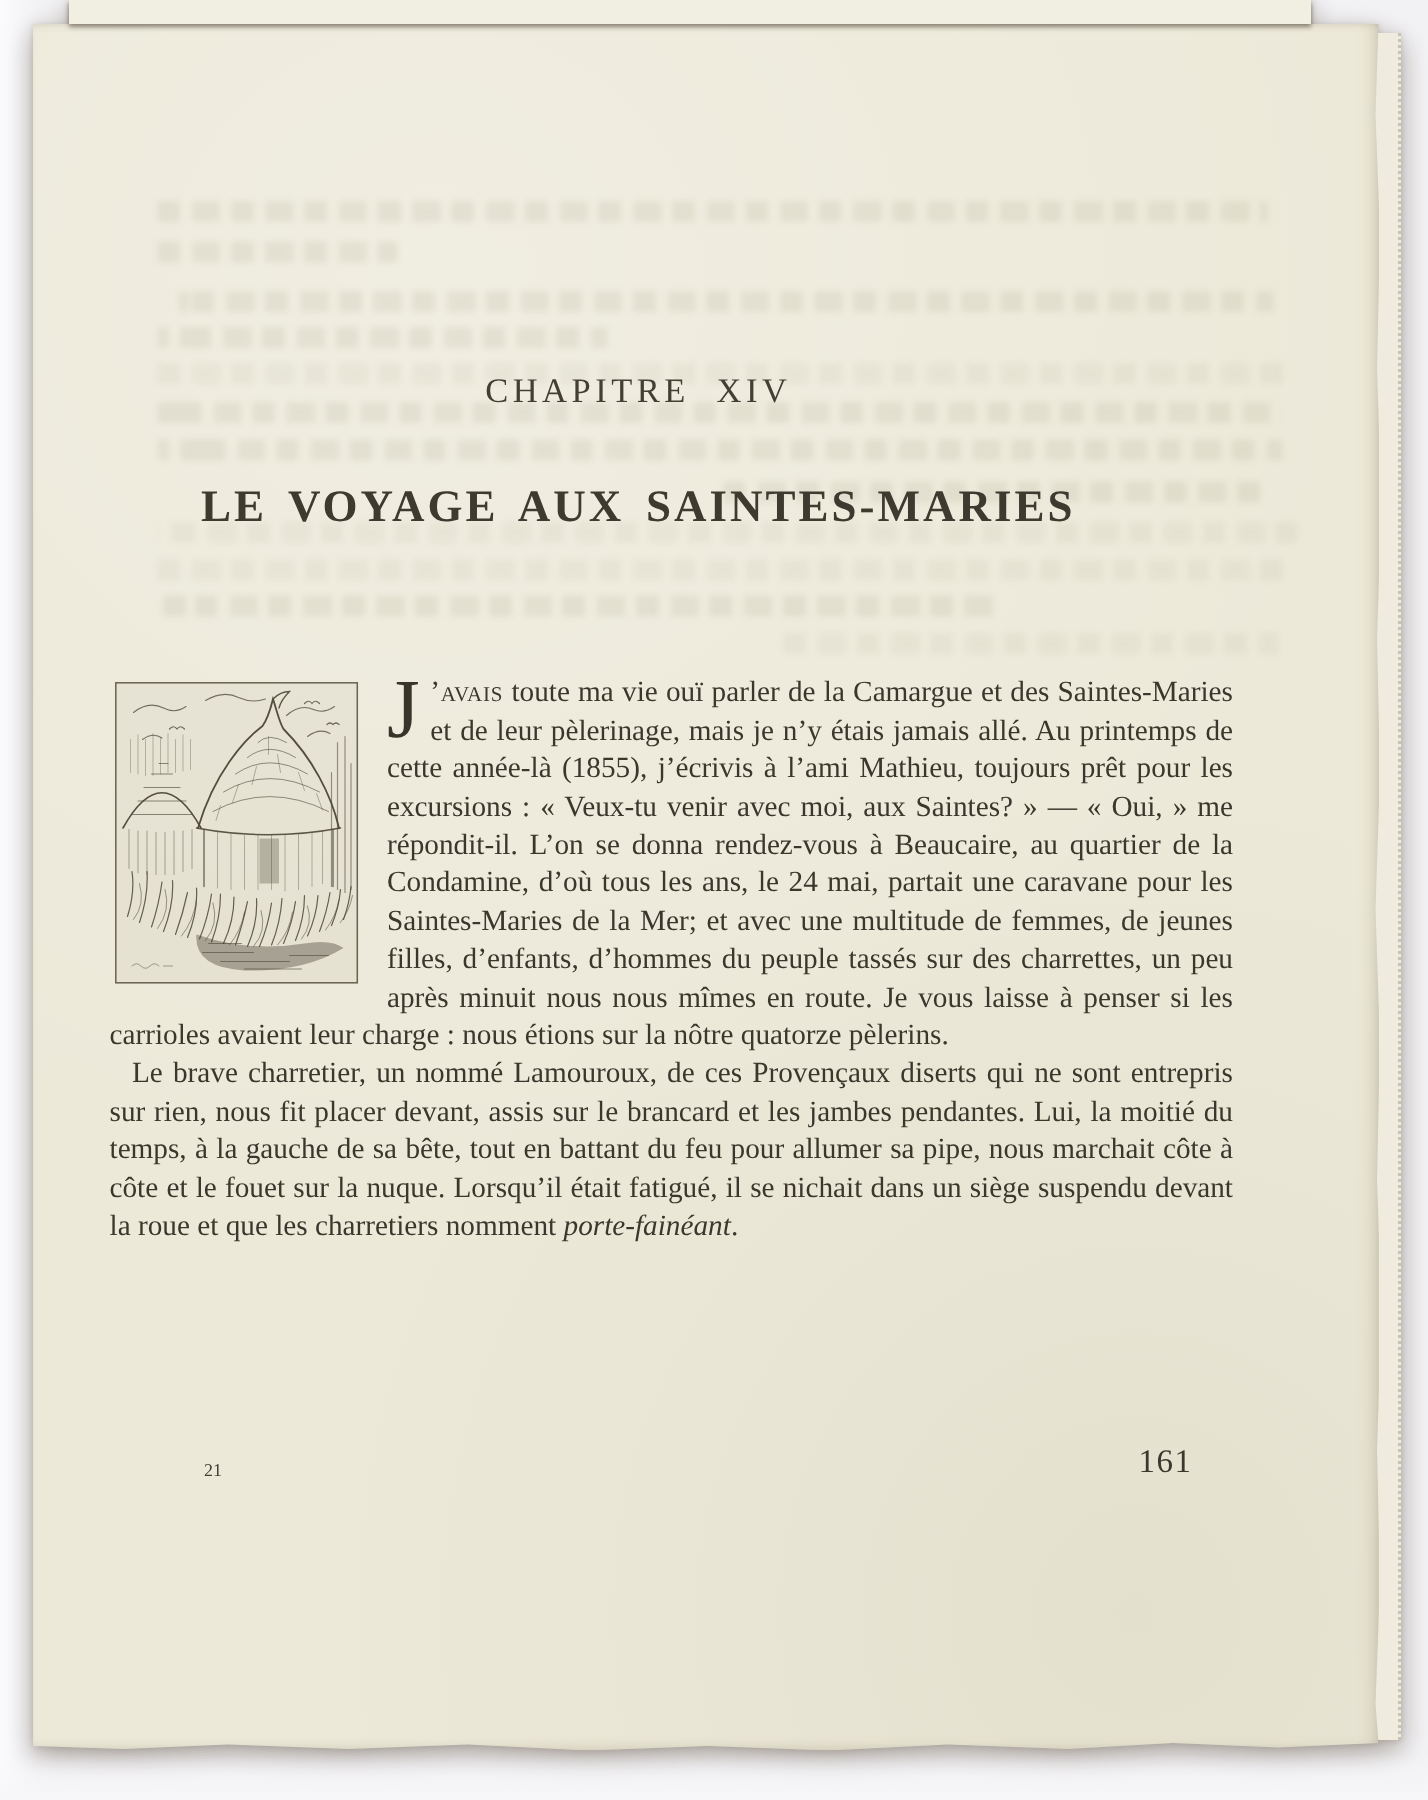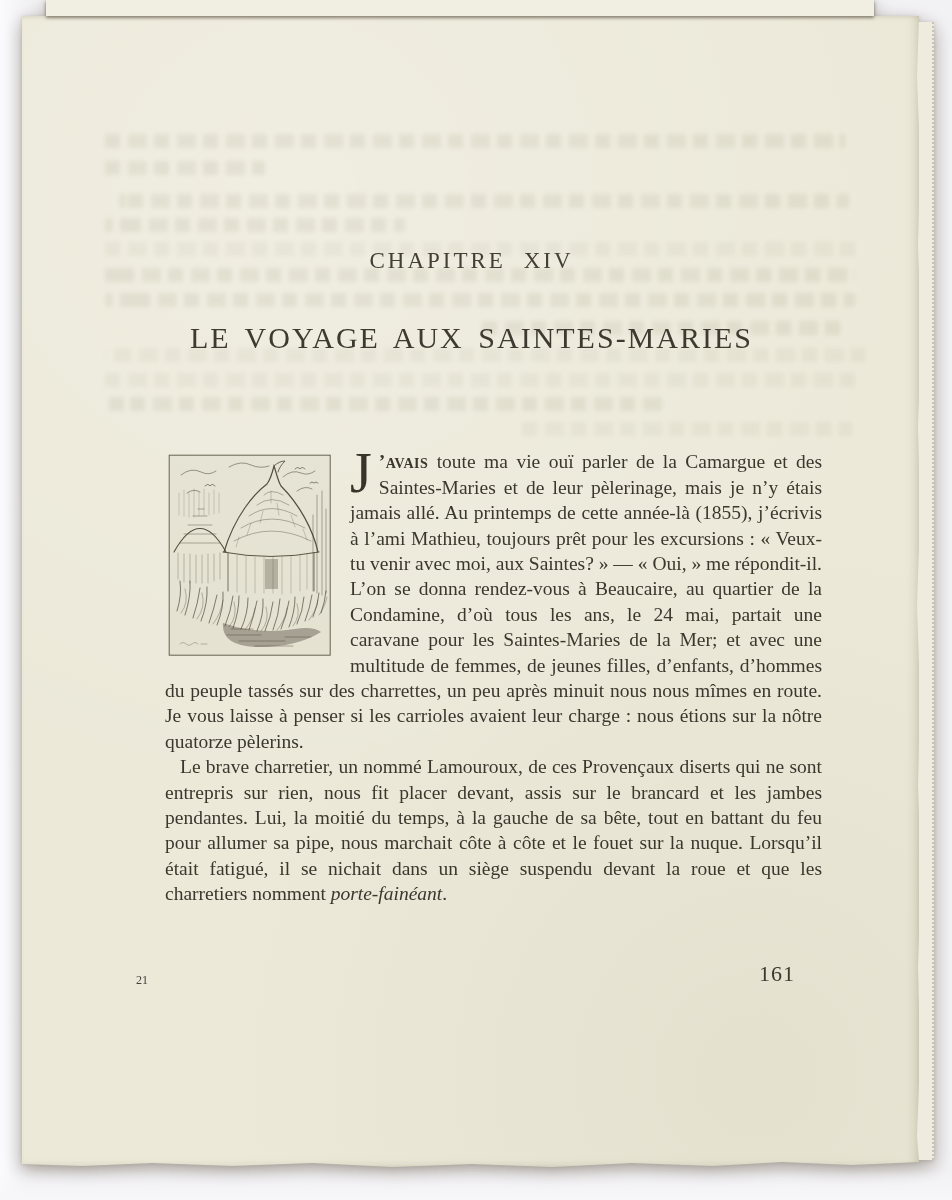--- a/index.html
+++ b/index.html
@@ -62,47 +62,48 @@
     position:absolute;height:14px;
     background:repeating-linear-gradient(90deg,
       rgba(125,118,88,.55) 0px, rgba(125,118,88,.55) 15px,
       rgba(125,118,88,0) 15px, rgba(125,118,88,0) 23px,
       rgba(125,118,88,.5) 23px, rgba(125,118,88,.5) 42px,
       rgba(125,118,88,0) 42px, rgba(125,118,88,0) 49px);
     filter:blur(2.3px);opacity:.20;
   }
   .ghost div.g2{opacity:.12;}
 
-  .content{position:relative;padding:232px 97px 0 111px;color:#3b372d;margin-left:32px;}
+  .content{position:relative;padding:232px 97px 0 51px;color:#3b372d;}
 
   .chapter-heading{
     text-align:center;font-size:23px;line-height:1.1;
     letter-spacing:3px;word-spacing:9px;color:#443f35;
     transform:translateX(-22px);
   }
   .chapter-title{
     text-align:center;font-size:30px;line-height:1.1;margin-top:48px;
     letter-spacing:2px;word-spacing:5px;color:#3e3a30;
     transform:translateX(-22px);
+    font-weight:bold;
   }
 
   .body-text{margin-top:95px;font-size:19.5px;line-height:25.4px;text-align:justify;}
   .body-text p{margin:0;}
   .body-text p.indent{text-indent:15px;}
 
   .etching-float{
     float:left;width:170px;height:206px;margin:4px 15px 4px 0;
   }
   .etching-float svg{display:block;width:100%;height:100%;}
 
   .dropcap{
     float:left;font-size:56px;line-height:42px;
     padding:3px 7px 0 0;color:#38342a;
   }
-  .sc{font-variant:small-caps;letter-spacing:.5px;font-weight:bold;}
+  .sc{font-variant:small-caps;letter-spacing:.5px;}
   .ital{font-style:italic;}
 
   .signature-number{
     position:absolute;left:114px;top:957px;font-size:12px;color:#45413a;
   }
   .page-number{
     position:absolute;left:737px;top:945px;font-size:22px;color:#3c382e;
     letter-spacing:1px;font-feature-settings:"onum";
   }
 </style>

